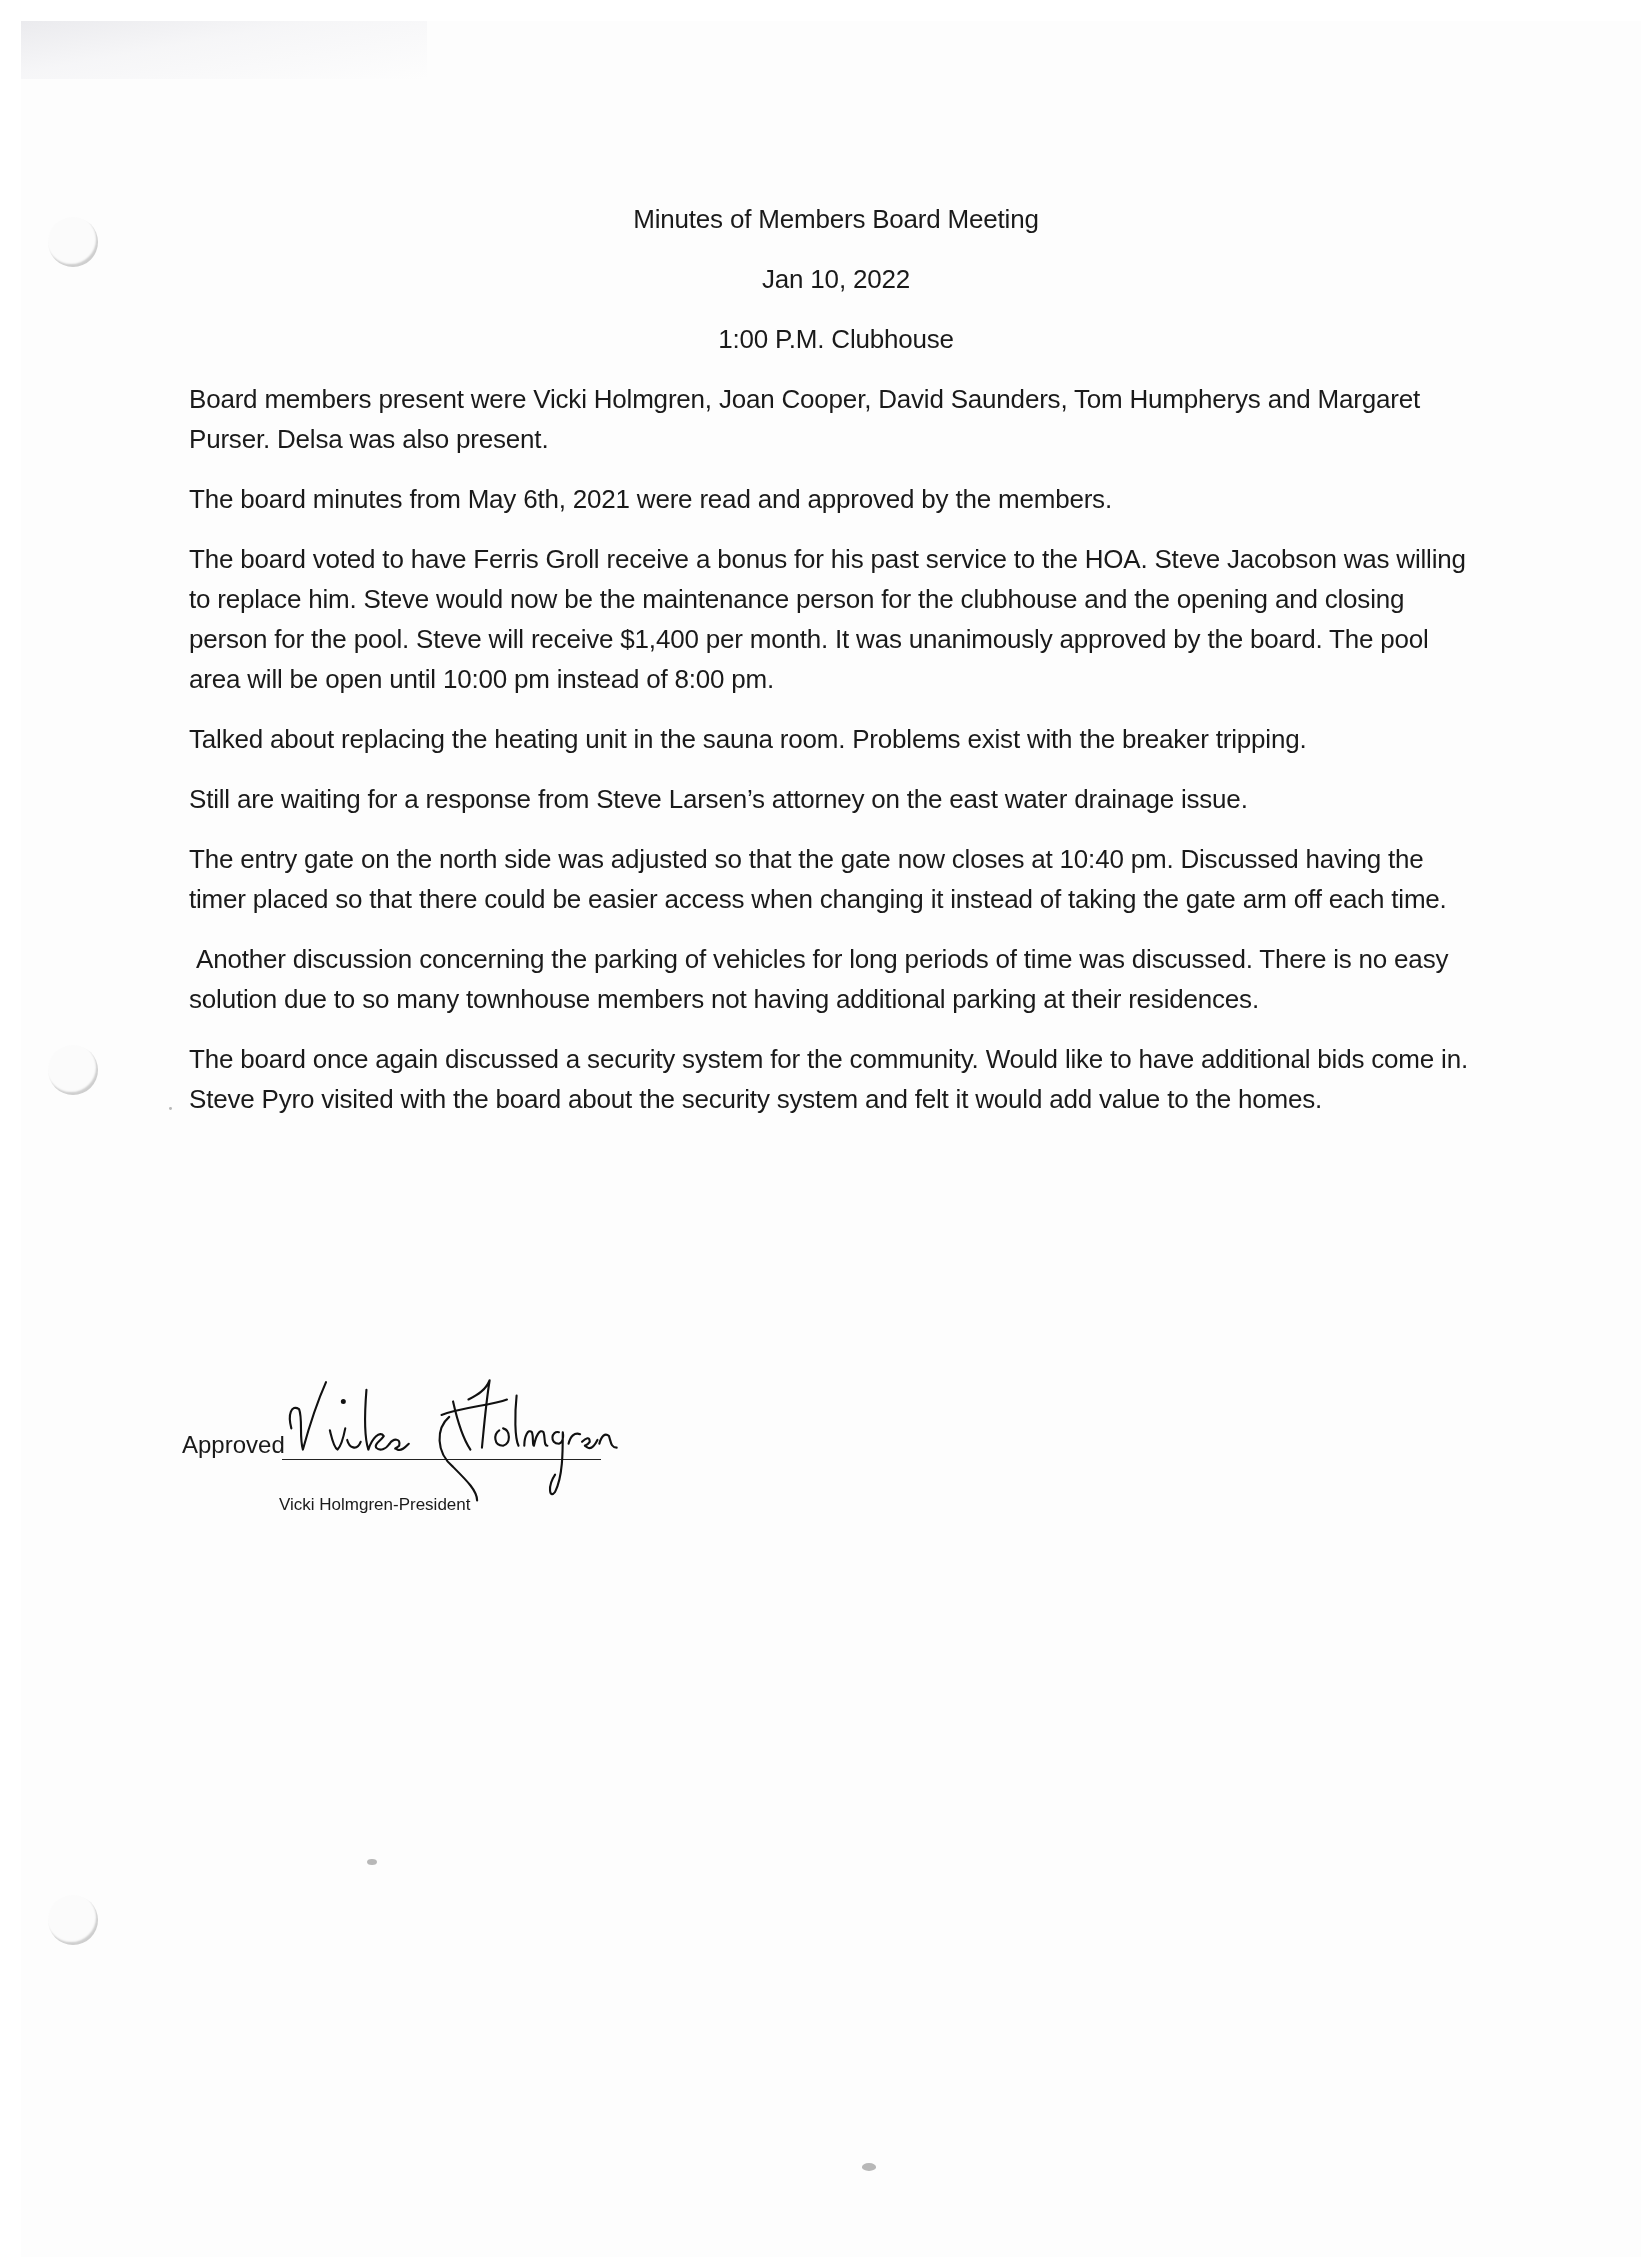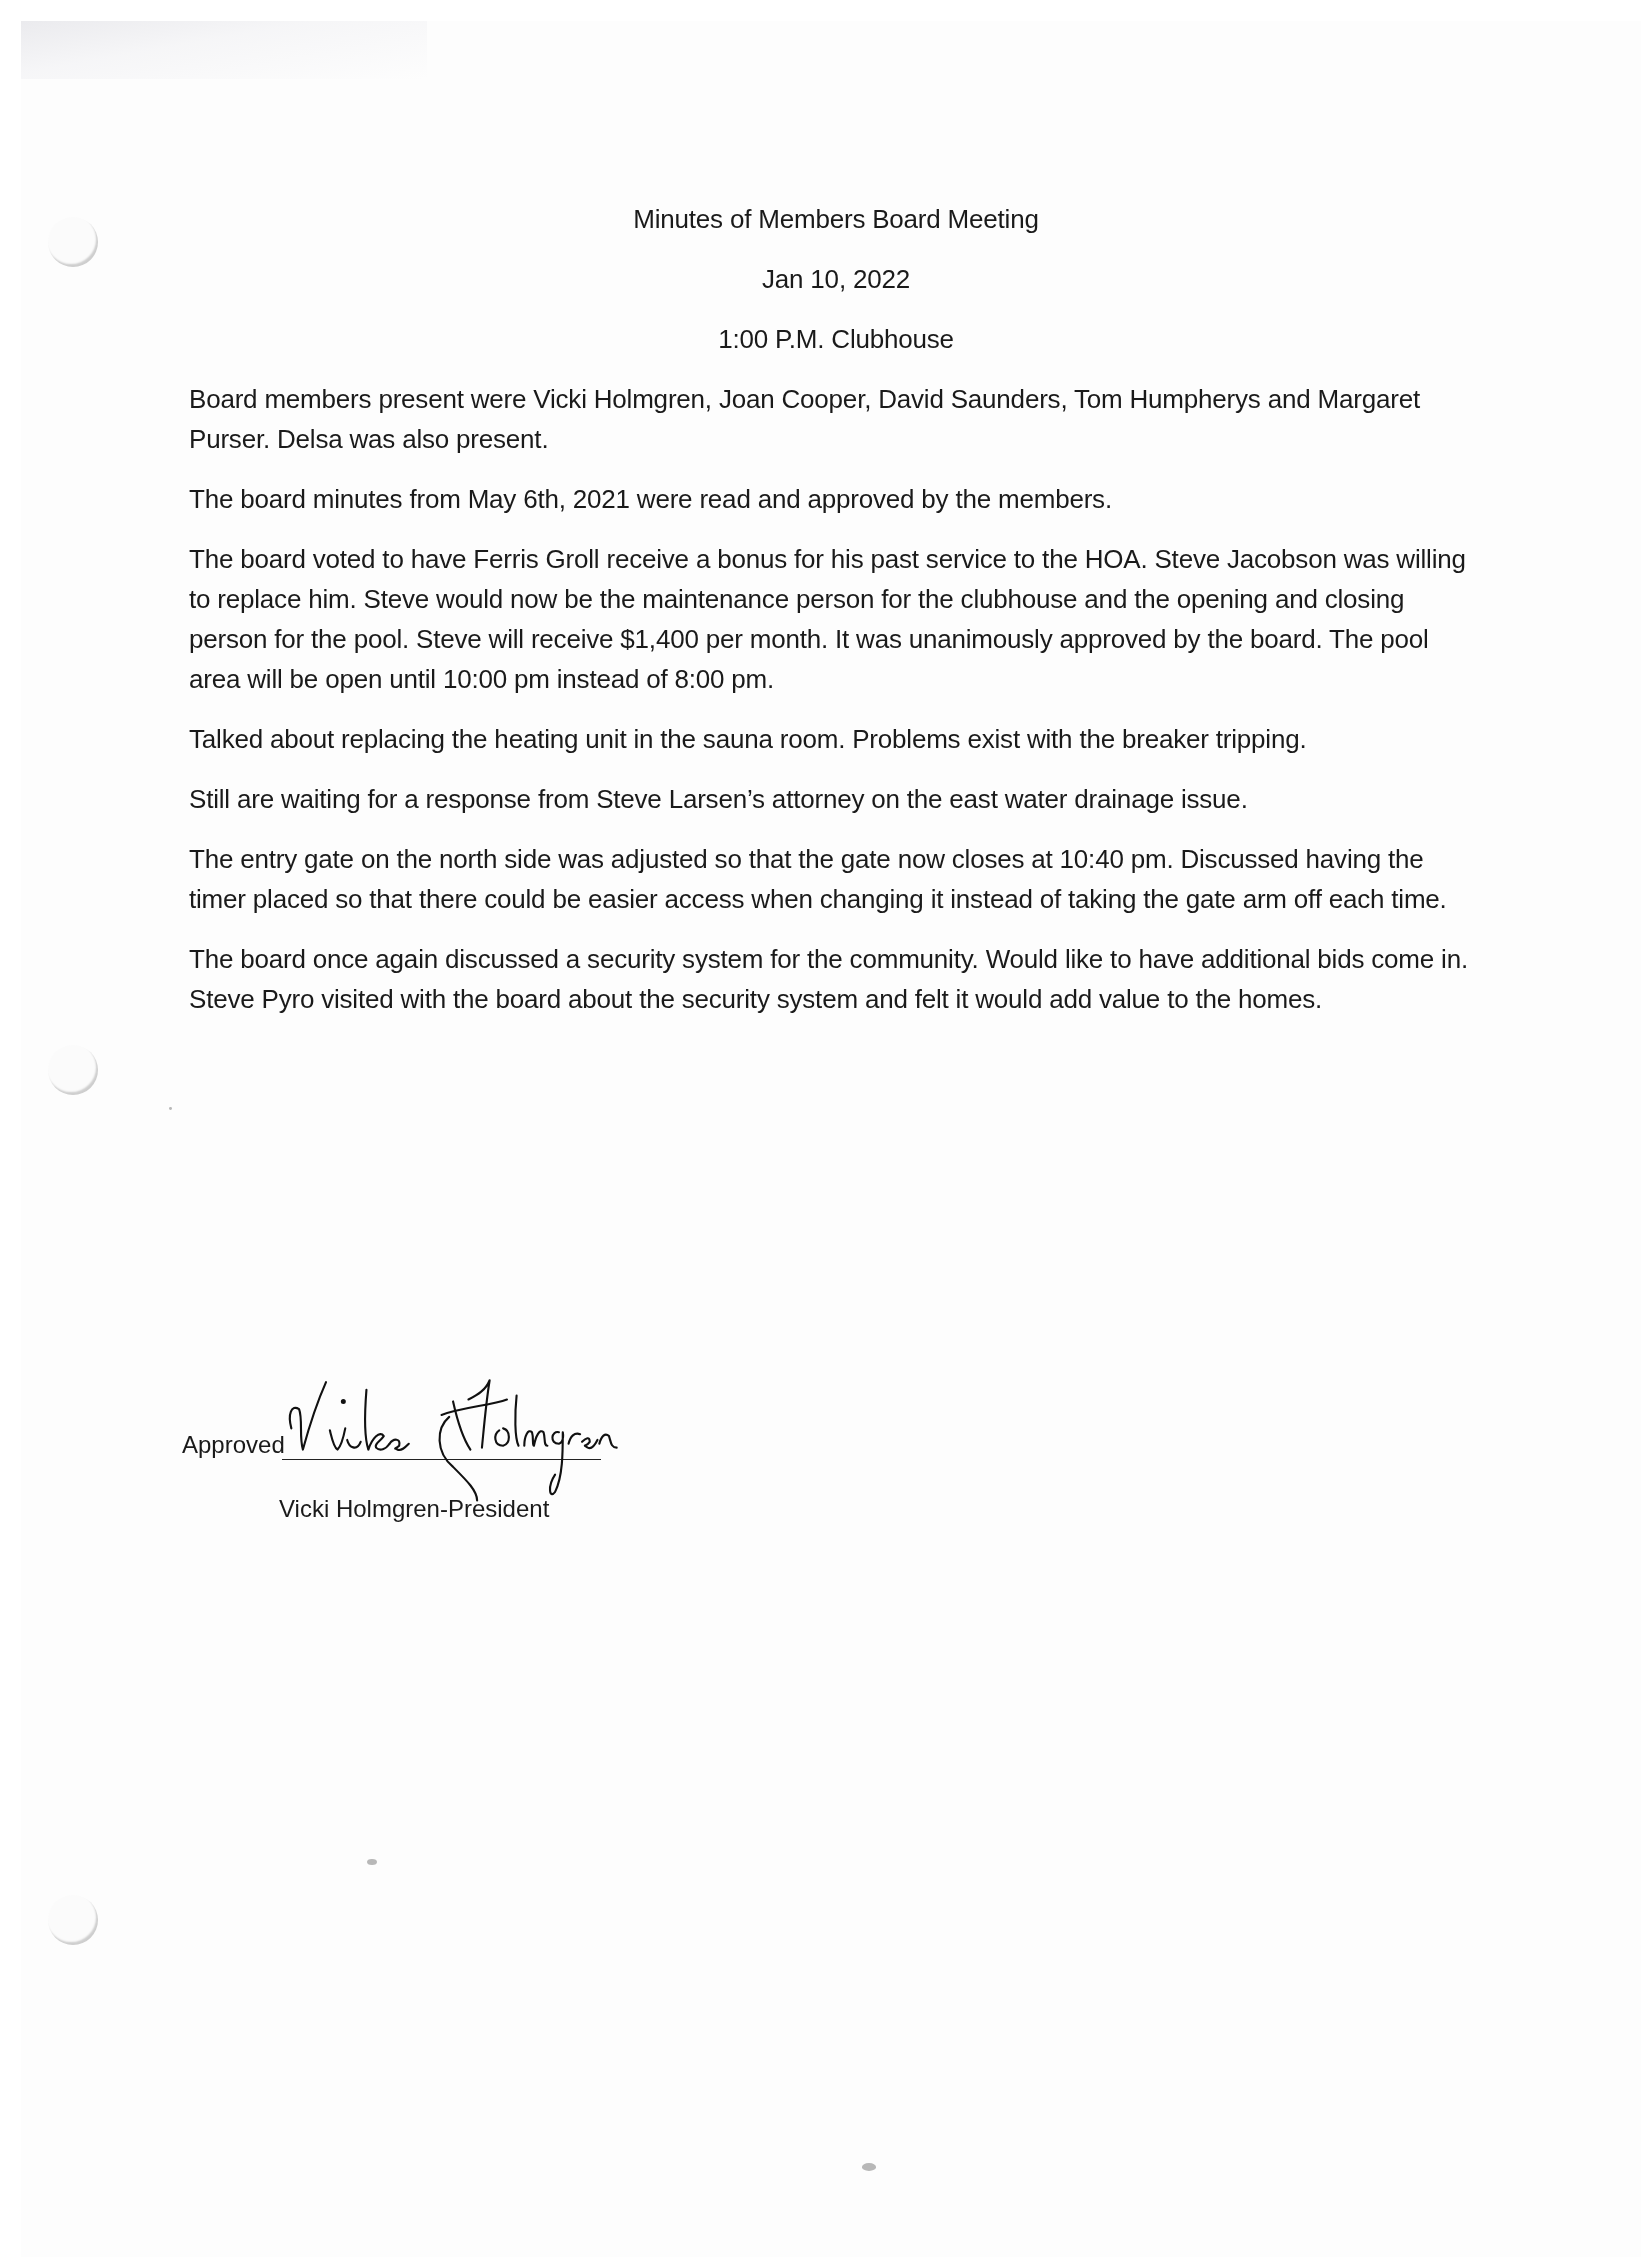--- a/index.html
+++ b/index.html
@@ -82,21 +82,21 @@
       position: absolute;
       left: 97px;
       top: -9.7px;
       width: 377px;
       height: 154px;
     }
     .signer-name {
       position: absolute;
       left: 97px;
       top: 124px;
-      font-size: 24px;
+      font-size: 17px;
     }
     .speck {
       position: absolute;
       background: #8a8a8a;
       border-radius: 50%;
       opacity: 0.6;
     }
   </style>
 </head>
 <body>
@@ -116,20 +116,21 @@
   <div class="header-line">Minutes of Members Board Meeting</div>
   <div class="header-line">Jan 10, 2022</div>
   <div class="header-line">1:00 P.M. Clubhouse</div>
 
   <p>Board members present were Vicki Holmgren, Joan Cooper, David Saunders, Tom Humpherys and Margaret Purser. Delsa was also present.</p>
   <p>The board minutes from May 6th, 2021 were read and approved by the members.</p>
   <p>The board voted to have Ferris Groll receive a bonus for his past service to the HOA. Steve Jacobson was willing to replace him. Steve would now be the maintenance person for the clubhouse and the opening and closing person for the pool. Steve will receive $1,400 per month. It was unanimously approved by the board. The pool area will be open until 10:00 pm instead of 8:00 pm.</p>
   <p>Talked about replacing the heating unit in the sauna room. Problems exist with the breaker tripping.</p>
   <p>Still are waiting for a response from Steve Larsen’s attorney on the east water drainage issue.</p>
   <p>The entry gate on the north side was adjusted so that the gate now closes at 10:40 pm. Discussed having the timer placed so that there could be easier access when changing it instead of taking the gate arm off each time.</p>
+  <p>&nbsp;Another discussion concerning the parking of vehicles for long periods of time was discussed. There is no easy solution due to so many townhouse members not having additional parking at their residences.</p>
   <p>The board once again discussed a security system for the community. Would like to have additional bids come in. Steve Pyro visited with the board about the security system and felt it would add value to the homes.</p>
 </div>
 
 <div class="signature-block">
   <span class="approved-label">Approved</span>
   <div class="sign-line"></div>
   <svg class="signature-svg" viewBox="0 0 390 160">
     <g fill="none" stroke="#111" stroke-width="2.2" stroke-linecap="round" stroke-linejoin="round">
 
       <path d="M12 70 C 8 55, 12 45, 20 50 C 24 60, 20 80, 24 92 C 30 70, 40 40, 48 22"></path>

